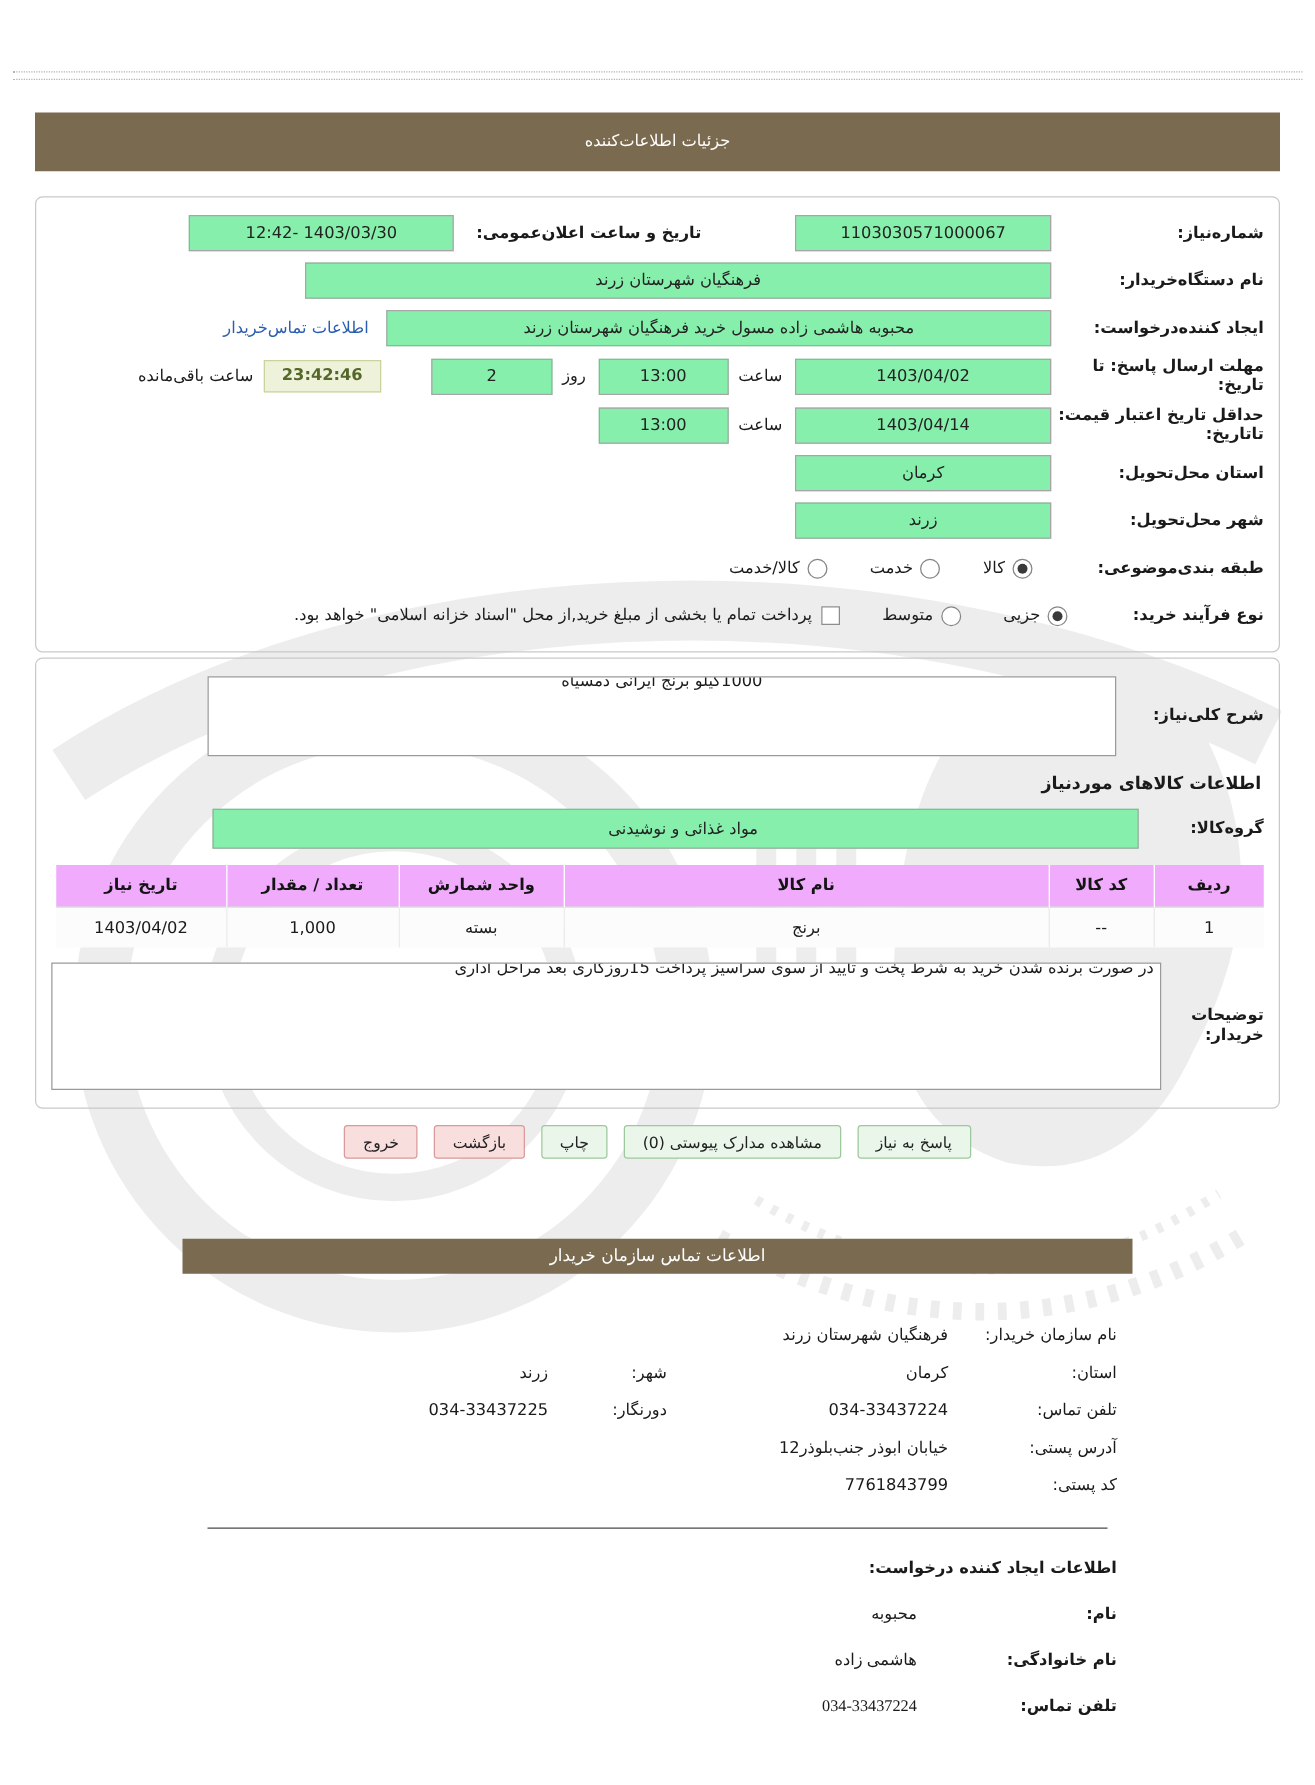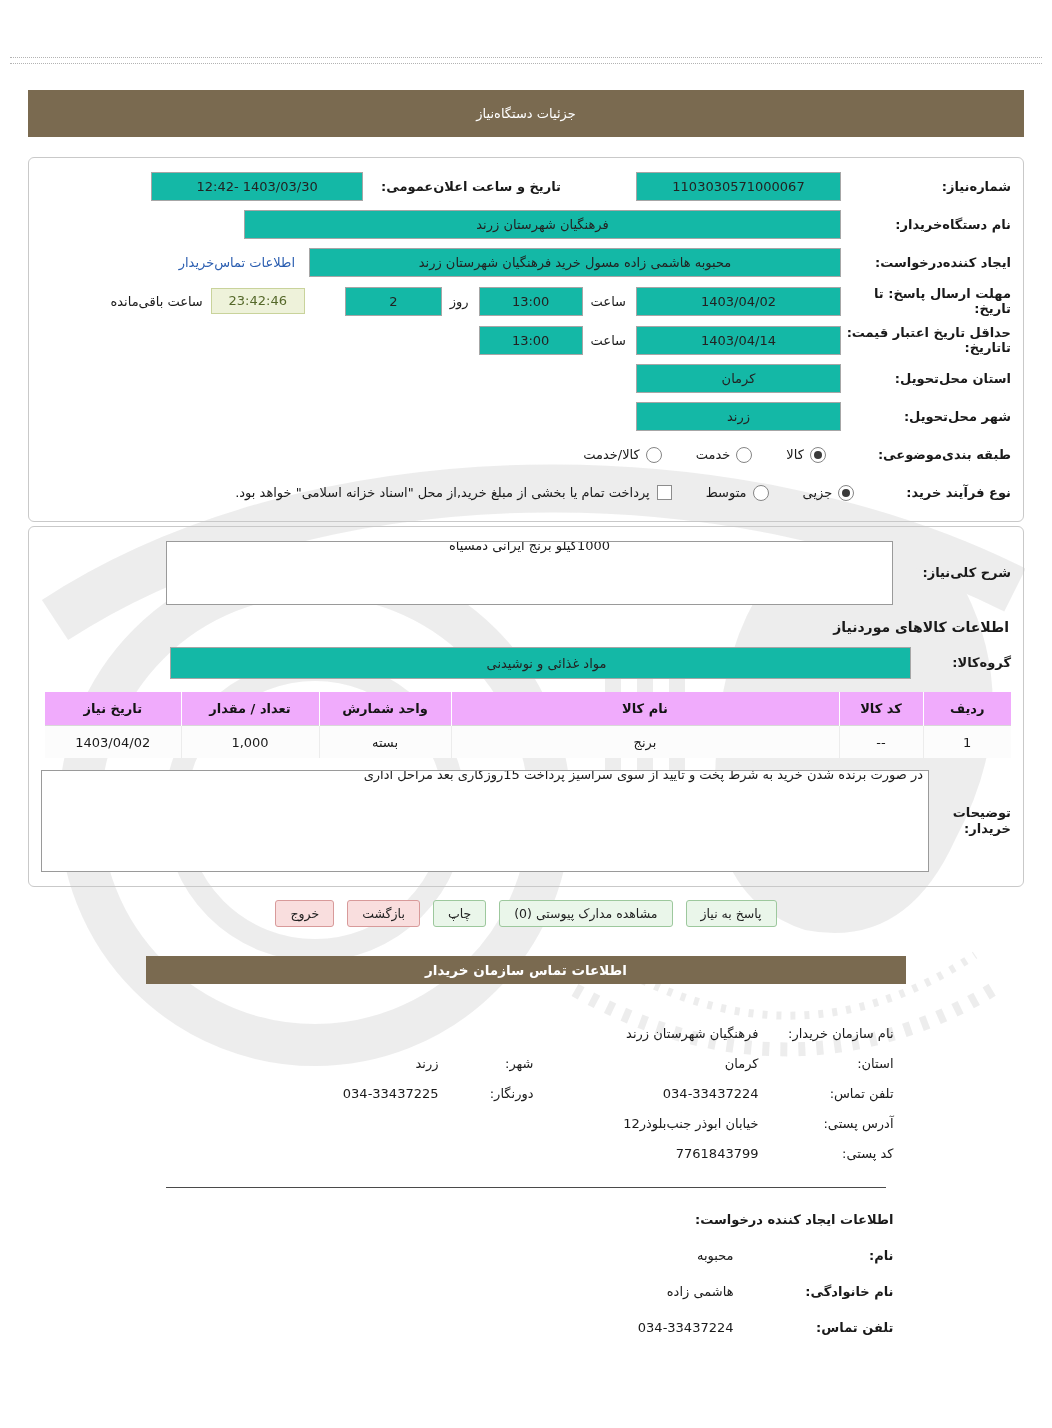--- a/index.html
+++ b/index.html
@@ -9,40 +9,40 @@
     direction:rtl;position:relative;overflow:hidden;
     color:#1a1a1a;font-size:13px;
   }
   .watermark{position:absolute;top:420px;left:15px;z-index:0;pointer-events:none;}
   .content{position:relative;z-index:1;}
 
   .topline{margin:57px 10px 0 10px;height:5px;border-top:1px dotted #b3b3b3;border-bottom:1px dotted #b3b3b3;}
 
   .bar{background:#7a6a50;color:#fff;display:flex;align-items:center;justify-content:center;}
   .bar1{margin:26px 28px 0 28px;height:47px;font-size:13px;}
-  .bar2{width:760px;height:28px;margin:29px auto 0 auto;font-weight:bold;font-size:13.5px;}
+  .bar2{width:760px;height:28px;margin:64px auto 0 auto;font-weight:normal;font-size:13.5px;}
 
   .box{margin:0 28px;border:1px solid #c9c9c9;border-radius:6px;padding:14px 12px;background:transparent;}
   .box1{margin-top:20px;}
   .box2{margin-top:4px;}
 
   .frow{display:flex;align-items:center;min-height:29px;margin-bottom:9px;}
   .frow:last-child{margin-bottom:0;}
   .lbl{width:170px;font-weight:bold;line-height:15px;}
   .lbl-auto{font-weight:bold;margin-left:52px;}
   .lbl-announce{width:auto;font-weight:bold;margin-right:75px;margin-left:18px;}
   .slbl{margin:0 10px 0 8px;}
 
-  .inp{background:#14b8a6;border:1px solid #a6a6a6;height:27px;display:flex;align-items:center;justify-content:center;font-size:13px;color:#222;}
+  .inp{background:#86efac;border:1px solid #a6a6a6;height:27px;display:flex;align-items:center;justify-content:center;font-size:13px;color:#222;}
   .w203{width:203px;} .w210{width:210px;} .w595{width:595px;} .w530{width:530px;}
   .w102{width:102px;} .w95{width:95px;}
 
   .link{color:#2a5db0;margin-right:14px;cursor:pointer;}
 
-  .countdown{width:92px;height:24px;background:#eef2da;border:1px solid #c9d39b;color:#55682a;display:flex;align-items:center;justify-content:center;margin-right:40px;overflow:hidden;}
+  .countdown{width:92px;height:24px;background:#eef2da;border:1px solid #c9d39b;color:#55682a;display:flex;align-items:center;justify-content:center;margin-right:40px;overflow:hidden;font-weight:bold;}
   .countdown span{margin-top:-2px;}
   .remaining{margin-right:8px;}
 
   .radio-item{display:flex;align-items:center;margin-left:34px;cursor:pointer;}
   .radio{width:14px;height:14px;border:1px solid #858585;border-radius:50%;background:#fff;display:inline-block;position:relative;margin-left:6px;flex:0 0 auto;}
   .radio.checked::after{content:"";position:absolute;top:3px;left:3px;right:3px;bottom:3px;background:#3a3a3a;border-radius:50%;}
   .checkbox{width:13px;height:13px;border:1px solid #8d8d8d;background:#fff;display:inline-block;margin-left:7px;flex:0 0 auto;}
   .chk-item{display:flex;align-items:flex-end;cursor:pointer;}
 
   .drow{display:flex;align-items:center;}
@@ -74,21 +74,21 @@
   .clbl{width:135px;font-weight:normal;}
   .cval{width:215px;padding-left:10px;}
   .clbl2{width:95px;font-weight:normal;}
   .cval2{width:160px;}
 
   .divider{width:720px;margin:26px auto 0 auto;border-top:1px solid #4a4a4a;}
   .creator{width:760px;margin:0 auto;padding:24px 25px 0 0;}
   .creator-h{font-weight:bold;}
   .krow{display:flex;align-items:center;margin-top:21px;}
   .klbl{width:160px;font-weight:bold;}
-  .kval{width:190px;}
+  .kval{width:190px;font-family:Liberation Serif, serif;}
 </style>
 </head>
 <body>
 
 <svg class="watermark" width="1010" height="660" viewBox="0 0 1010 660">
   <g opacity="0.5">
     <g fill="none" stroke="#dcdcdc">
       <circle cx="300" cy="390" r="235" stroke-width="42"></circle>
       <circle cx="300" cy="390" r="140" stroke-width="22"></circle>
       <path d="M 40,200 C 300,30 720,30 1000,170" stroke-width="48"></path>
@@ -102,21 +102,21 @@
       <rect x="654" y="250" width="16" height="170"></rect>
     </g>
   </g>
 </svg>
 
 <div class="content">
 
   <div class="topline"></div>
 
   <div class="bar bar1">
-    <span>جزئیات دستگاه‌نیاز</span>
+    <span>جزئیات اطلاعات‌کننده</span>
   </div>
 
   <div class="box box1">
 
     <div class="frow">
       <div class="lbl">شماره‌نیاز:</div>
       <div class="inp w203">1103030571000067</div>
       <div class="lbl-announce">تاریخ و ساعت اعلان‌عمومی:</div>
       <div class="inp w210">1403/03/30 -12:42</div>
     </div>

